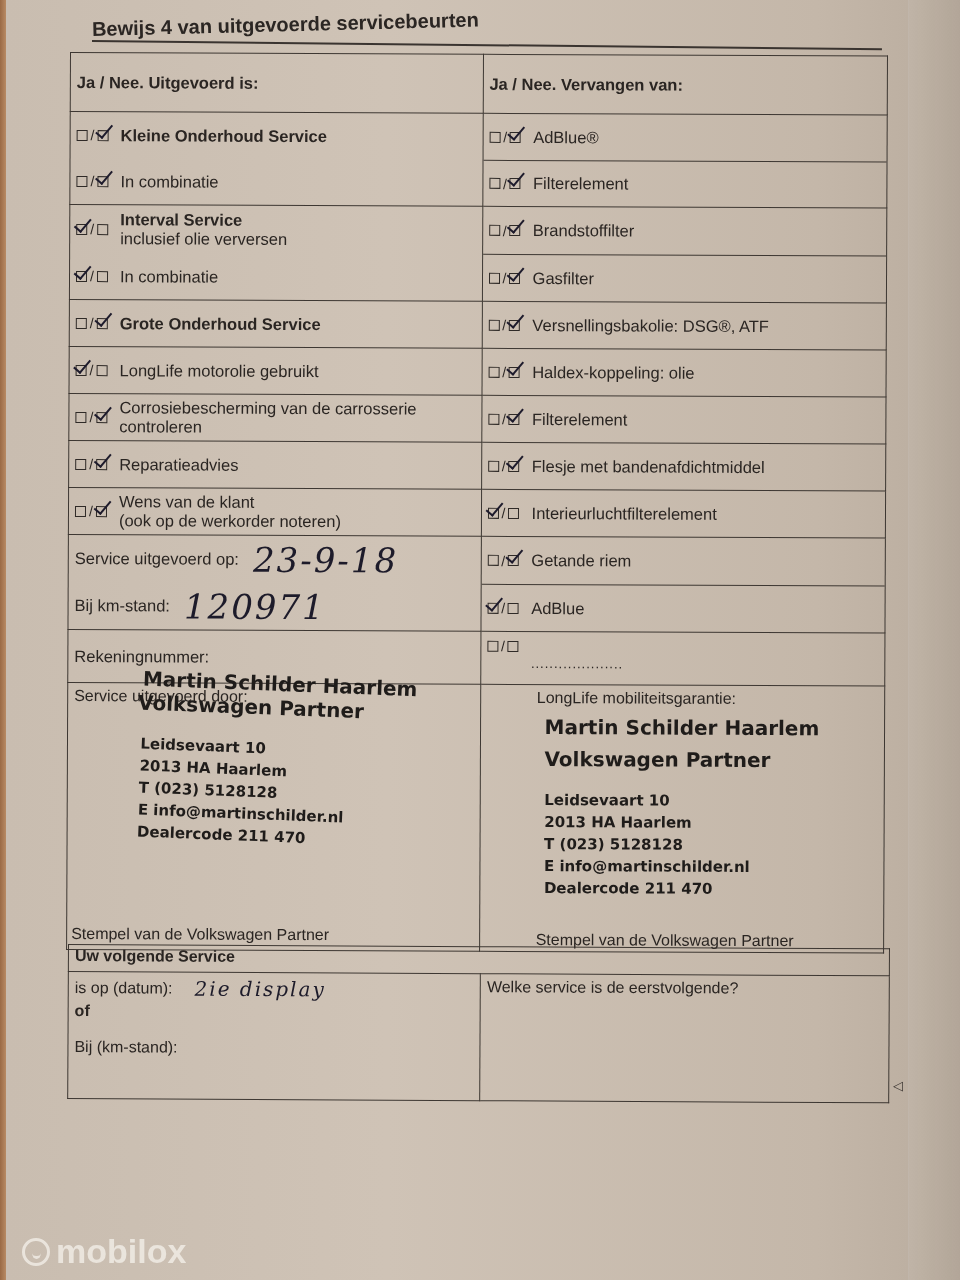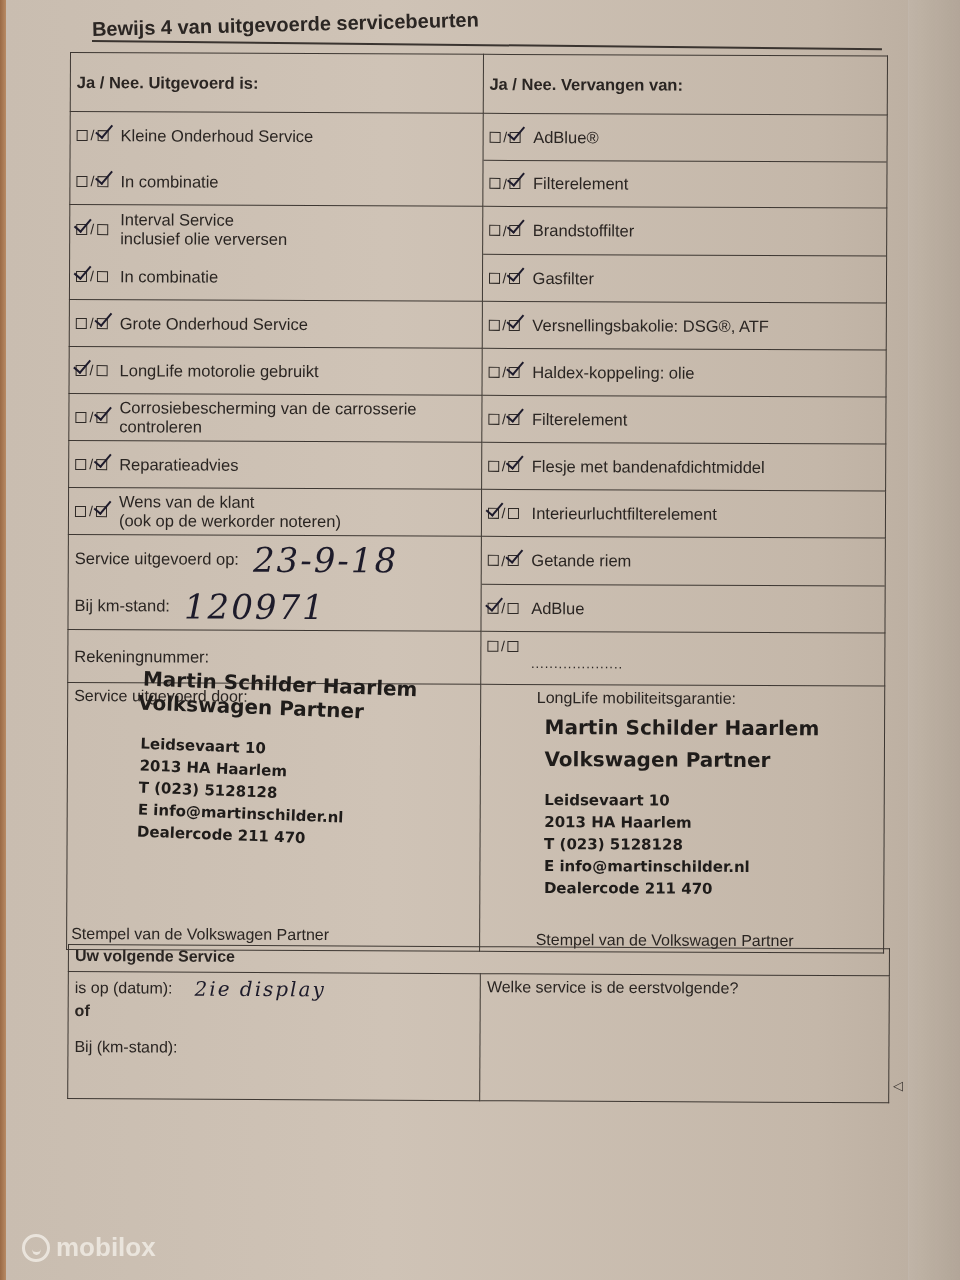--- a/index.html
+++ b/index.html
@@ -46,40 +46,40 @@
   }
   .box {
     display: inline-block; width: 9px; height: 9px; border: 1.5px solid #2f2a27;
     position: relative;
   }
   .box.checked::after {
     content: ""; position: absolute; left: 1px; top: -10px; width: 7px; height: 15px;
     border-right: 2.5px solid #1e1b2c; border-bottom: 2.5px solid #1e1b2c;
     transform: rotate(40deg);
   }
-  .bold { font-weight: normal; }
+  .bold { font-weight: bold; }
   .two-line { line-height: 19px; }
   .hand {
     font-family: "DejaVu Serif", serif; font-style: italic; font-size: 34px;
     color: #1d1b2a; letter-spacing: 2px; margin-left: 10px;
   }
   .stamp { font-family: "DejaVu Sans", sans-serif; color: #1f1c1a; }
   .stamp .n1 { font-weight: bold; font-size: 20px; }
   .stamp .n2 { font-weight: bold; font-size: 20px; }
   .stamp .addr { font-size: 15px; line-height: 22px; font-weight: bold; }
   .next {
     position: absolute; left: 68px; top: 944px; width: 822px;
     transform: rotate(0.3deg); transform-origin: left top;
   }
   table.next-t { border-collapse: collapse; width: 100%; table-layout: fixed; }
   table.next-t td { border: 1.5px solid #3d3732; vertical-align: top; padding: 4px 6px; font-size: 16px; }
   .dots { letter-spacing: 1px; font-size: 13px; }
   .watermark {
     position: absolute; left: 22px; top: 1232px; display: flex; align-items: center; gap: 6px;
-    color: rgba(240,235,228,0.85); font-size: 26px; font-weight: bold;
+    color: rgba(240,235,228,0.85); font-size: 34px; font-weight: bold;
   }
   .wm-icon {
     width: 28px; height: 28px; border-radius: 50%; border: 3px solid rgba(240,235,228,0.85);
     position: relative; box-sizing: border-box;
   }
   .wm-icon::after {
     content: ""; position: absolute; left: 7px; top: 6px; width: 9px; height: 9px;
     border-radius: 50%; border-bottom: 3px solid rgba(240,235,228,0.85);
   }
   .arrow-mark { position: absolute; left: 893px; top: 1078px; font-size: 13px; color: #3a3430; }

